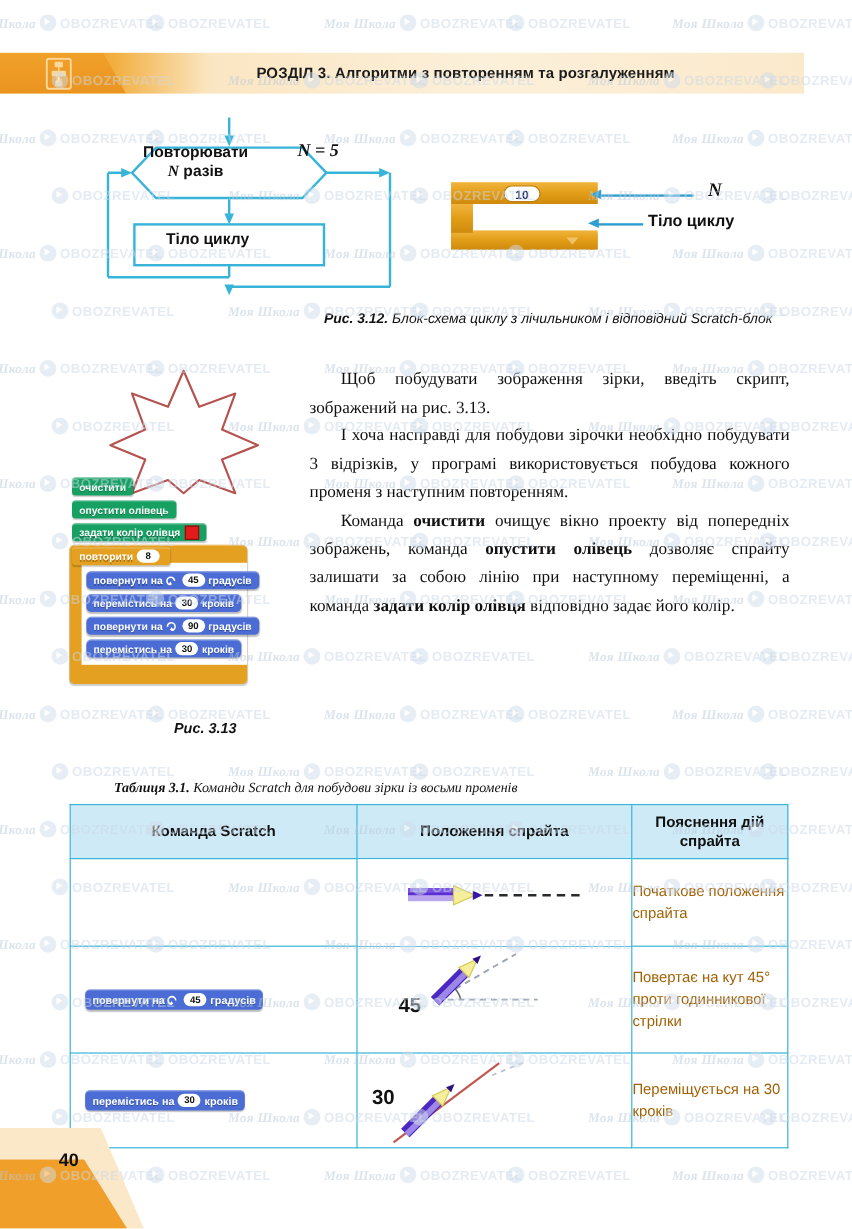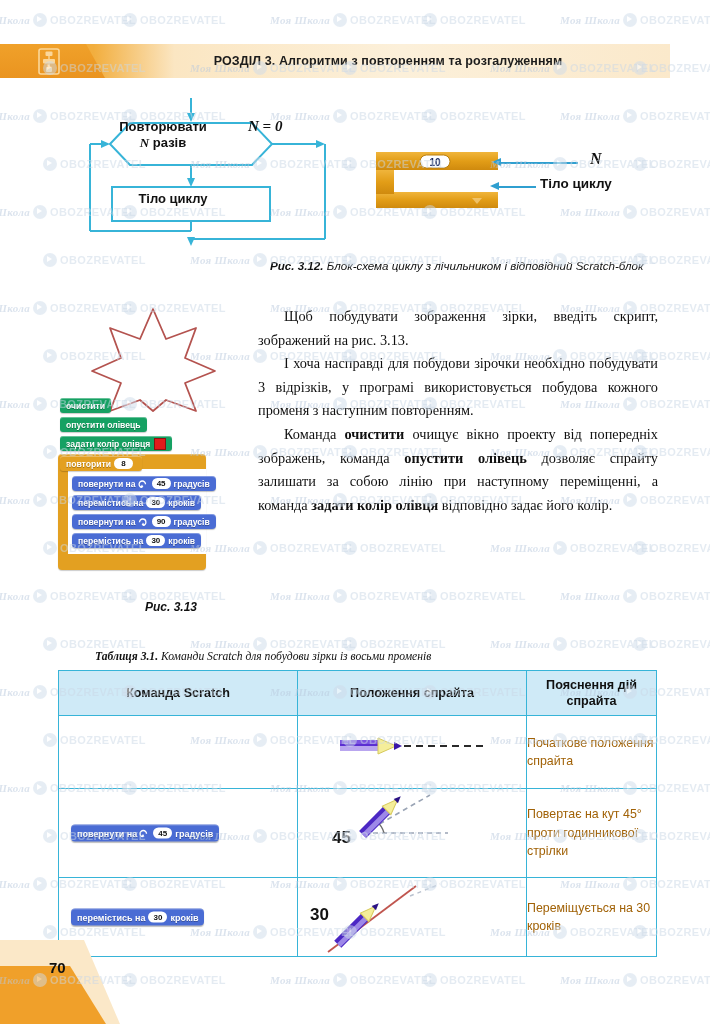--- a/index.html
+++ b/index.html
@@ -234,21 +234,21 @@
     <line x1="239" y1="143" x2="105" y2="143" stroke="#37b4d8" stroke-width="2"></line>
     <line x1="105" y1="143" x2="105" y2="145" stroke="#37b4d8" stroke-width="2"></line>
     <polygon points="105,150 101,141 109,141" fill="#37b4d8"></polygon>
   </svg>
 </div>
 <div class="flow-label" id="lbl-repeat">
   <span>Повторювати</span><br>
   <i>N</i><span> разів</span>
 </div>
 <div class="flow-label" id="lbl-body">Тіло циклу</div>
-<div id="flow-n0">N = 0</div>
+<div id="flow-n0">N = 5</div>
 
 <div id="scratch-repeat-figure">
   <svg viewBox="0 0 140 68" width="140" height="68">
     <defs>
       <linearGradient id="og" x1="0" y1="0" x2="0" y2="1">
         <stop offset="0" stop-color="#f0b53c"></stop>
         <stop offset="0.5" stop-color="#e29d17"></stop>
         <stop offset="1" stop-color="#cf8a0e"></stop>
       </linearGradient>
     </defs>
@@ -433,21 +433,21 @@
           </svg>
         </div>
       </td>
       <td class="cell-exp" style="height:78px;">Переміщується на 30 кроків</td>
     </tr>
   </tbody>
 </table>
 
 <div id="corner-light"></div>
 <div id="corner-dark"></div>
-<div id="page-number">70</div>
+<div id="page-number">40</div>
 
 <div id="watermarks">
     <div class="wm" style="left: -30px; top: 10px;"><span class="wm-school">Моя Школа</span><span class="wm-circ"></span><span class="wm-brand">OBOZREVATEL</span></div>
     <div class="wm" style="left: 120px; top: 10px;"><span class="wm-circ"></span><span class="wm-brand">OBOZREVATEL</span></div>
     <div class="wm" style="left: 270px; top: 10px;"><span class="wm-school">Моя Школа</span><span class="wm-circ"></span><span class="wm-brand">OBOZREVATEL</span></div>
     <div class="wm" style="left: 420px; top: 10px;"><span class="wm-circ"></span><span class="wm-brand">OBOZREVATEL</span></div>
     <div class="wm" style="left: 560px; top: 10px;"><span class="wm-school">Моя Школа</span><span class="wm-circ"></span><span class="wm-brand">OBOZREVATEL</span></div>
     <div class="wm" style="left: 40px; top: 58px;"><span class="wm-circ"></span><span class="wm-brand">OBOZREVATEL</span></div>
     <div class="wm" style="left: 190px; top: 58px;"><span class="wm-school">Моя Школа</span><span class="wm-circ"></span><span class="wm-brand">OBOZREVATEL</span></div>
     <div class="wm" style="left: 340px; top: 58px;"><span class="wm-circ"></span><span class="wm-brand">OBOZREVATEL</span></div>

